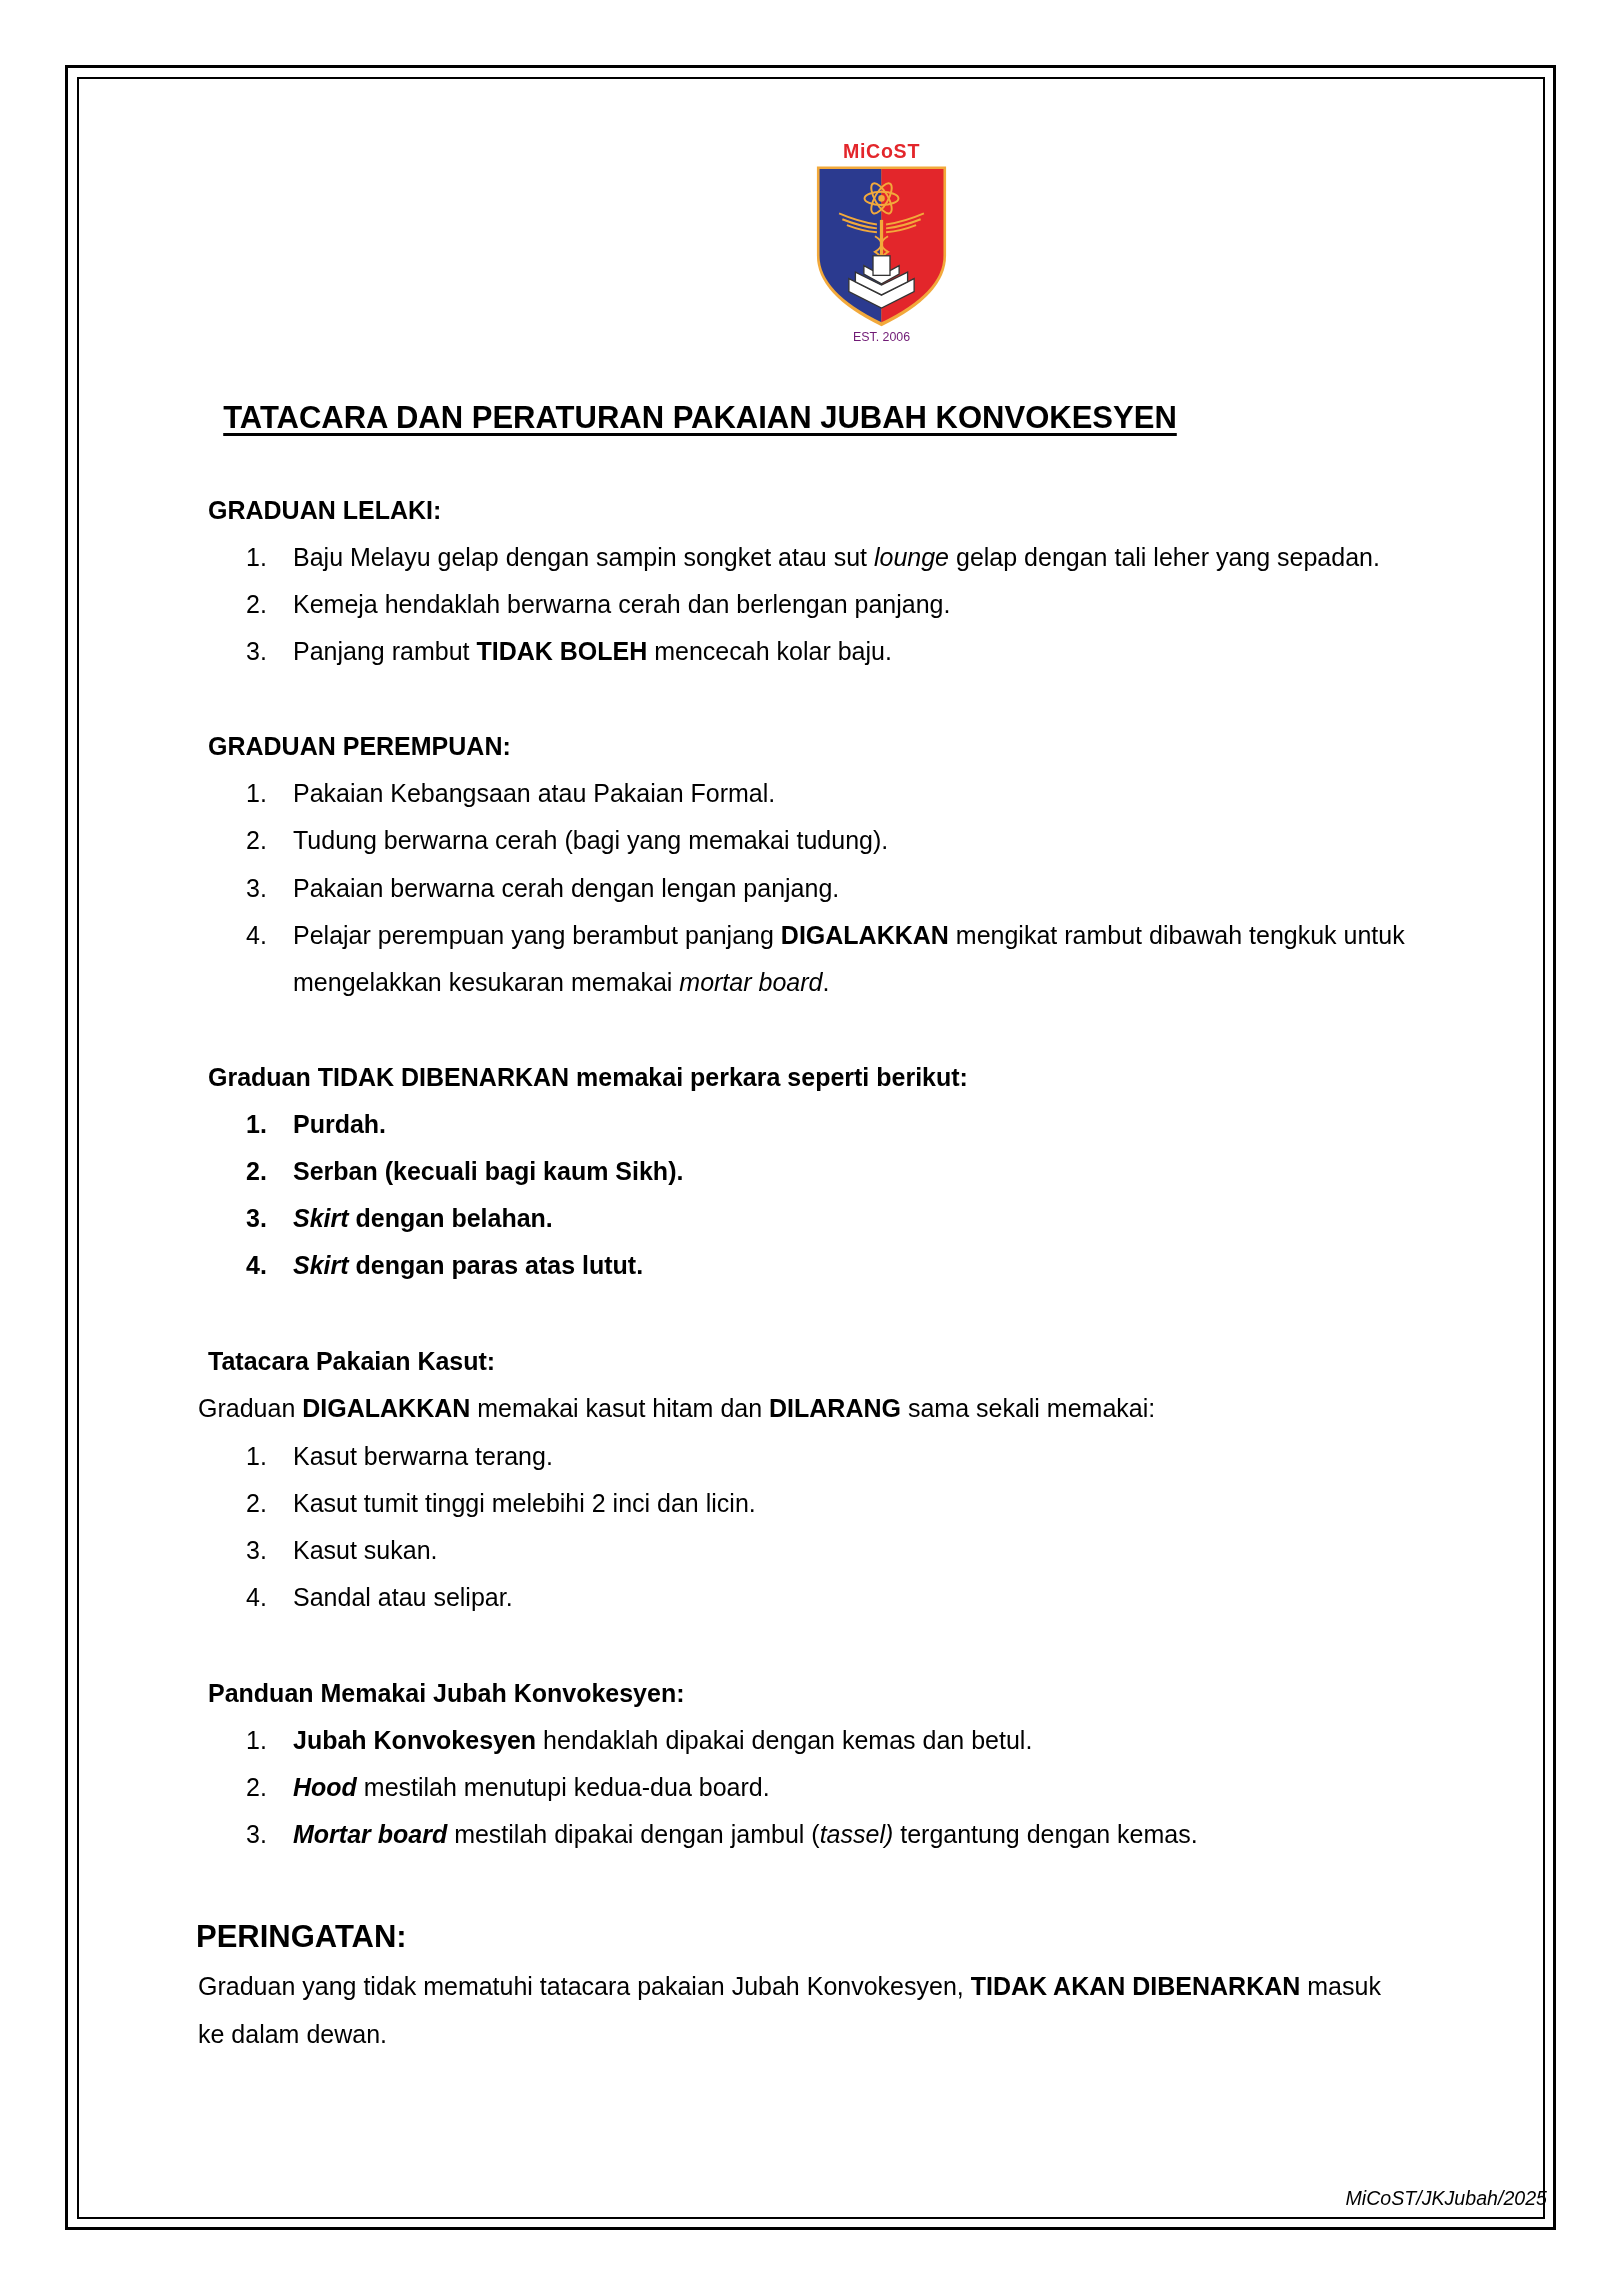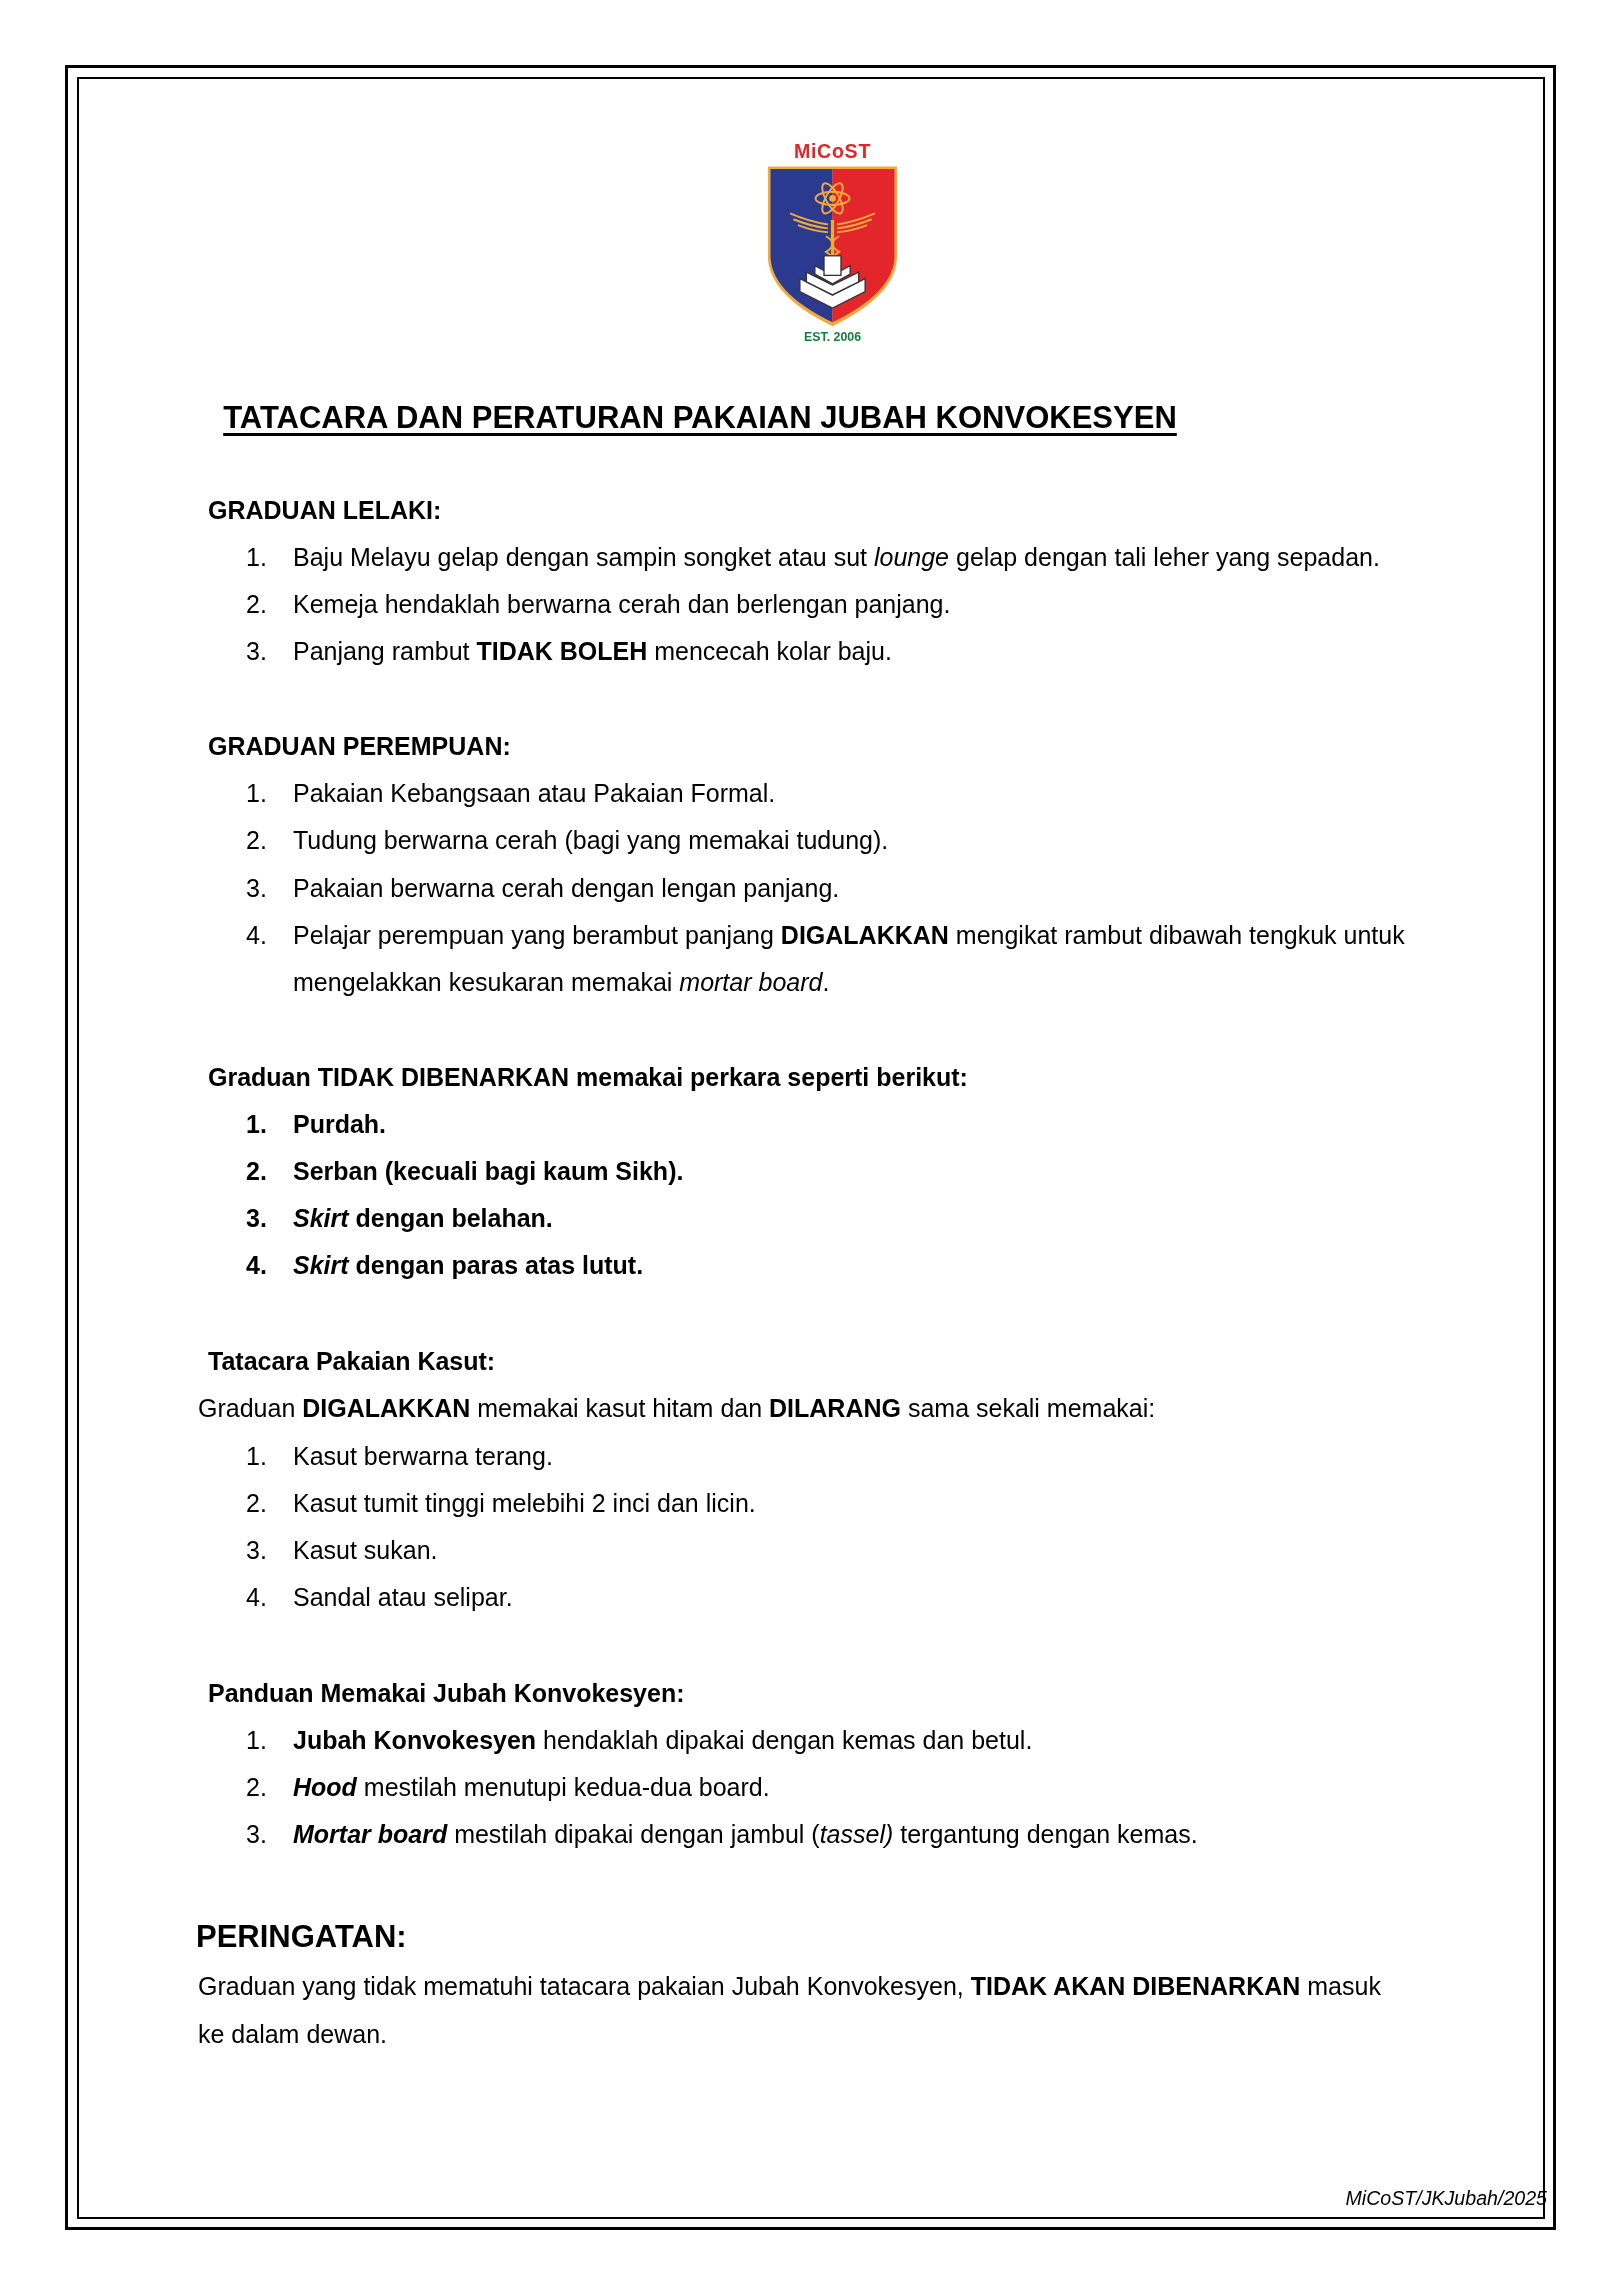--- a/index.html
+++ b/index.html
@@ -2,26 +2,26 @@
 <html style="font-size:10.5px"><head>
 <meta charset="utf-8">
 <style>
   html, body { margin:0; padding:0; background:#ffffff; }
   body { width:1622px; height:2295px; position:relative; overflow:hidden;
          font-family:"Liberation Sans", sans-serif; color:#000; }
   .frame-outer { position:absolute; left:65px; top:65px; width:1491px; height:2165px;
                  border:3.9px solid #000; box-sizing:border-box; }
   .frame-inner { position:absolute; left:77px; top:77px; width:1468px; height:2142px;
                  border:2.6px solid #000; box-sizing:border-box; }
-  .logo { position:absolute; left:764px; top:139px; width:137px; height:209px; }
+  .logo { position:absolute; left:813px; top:139px; width:137px; height:209px; }
   .logo-word { position:absolute; left:0; top:1.3px; width:137px; text-align:center;
                font-weight:bold; font-size:19.6px; color:#e3262b; letter-spacing:0.7px; }
   .logo svg { position:absolute; left:0; top:25px; }
   .est { position:absolute; left:0; top:191px; width:137px; text-align:center;
-         font-weight:bold; font-size:12.4px; color:#15803d; }
+         font-weight:normal; font-size:12.4px; color:#701a75; }
   .title { position:absolute; left:0; top:400px; width:1400px; text-align:center;
            font-weight:bold; font-size:31px; text-decoration:underline;
            text-decoration-thickness:3.3px; text-underline-offset:5.2px; }
   .content { position:absolute; left:196px; top:0; width:1296px; }
   .h { position:absolute; left:12px; font-weight:bold; font-size:25px; white-space:nowrap; }
   .row { position:absolute; left:0; font-size:25px; white-space:nowrap; }
   .row .num { position:absolute; left:50px; }
   .row .txt { position:absolute; left:97px; }
   .row.bold { font-weight:bold; }
   .para { position:absolute; left:2px; font-size:25px; white-space:nowrap; }

